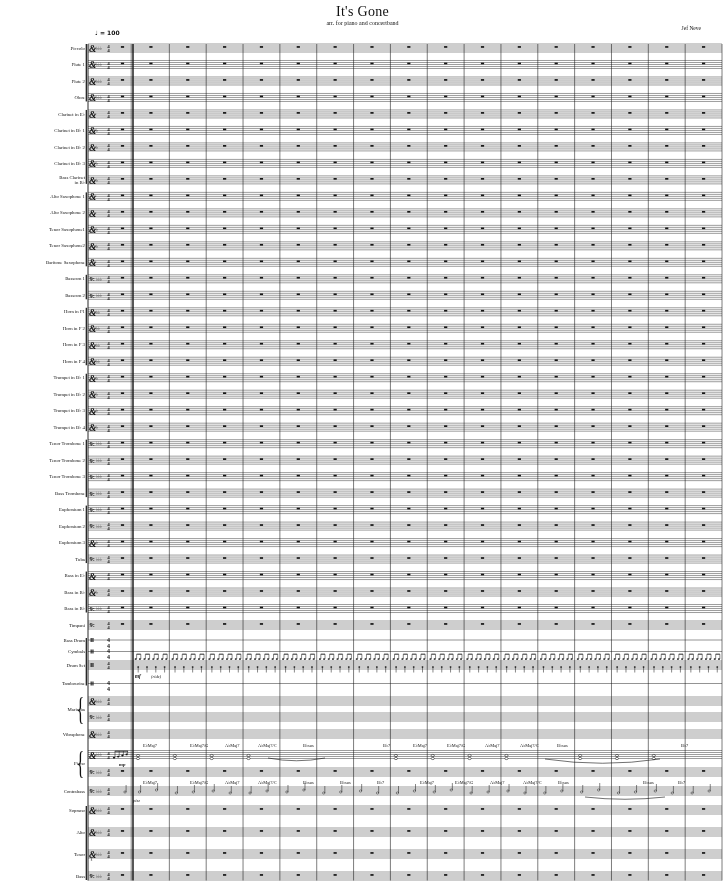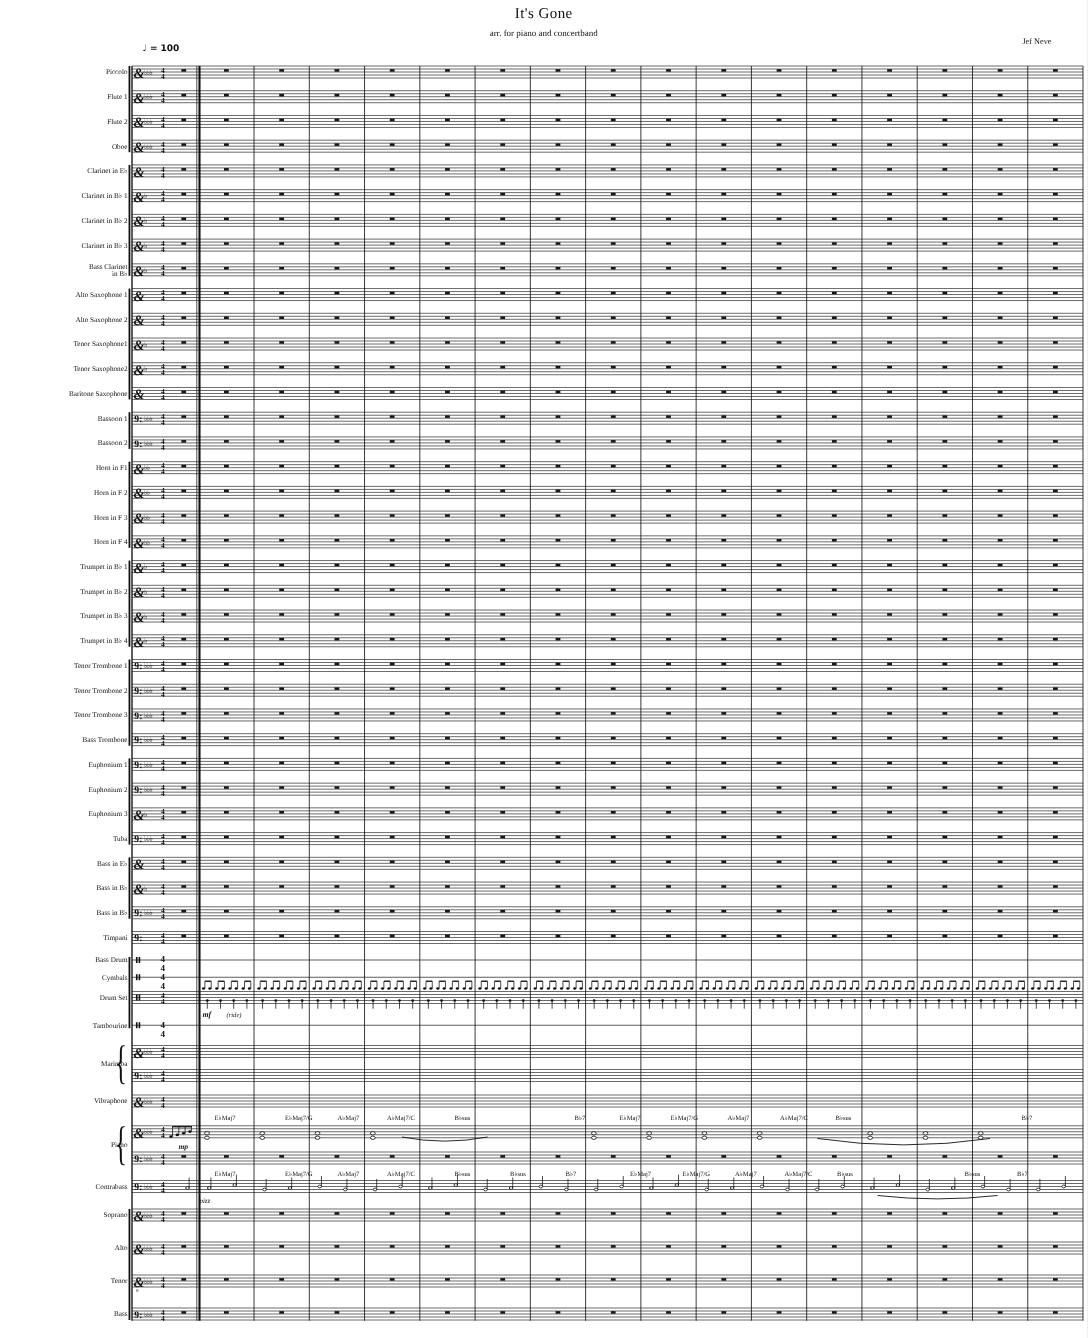--- a/index.html
+++ b/index.html
@@ -1,19 +1,19 @@
 <!DOCTYPE html>
 <html><head>
 <meta charset="utf-8">
 <style>
   html,body{margin:0;padding:0;background:#e8e8e8;}
   .page{position:relative;width:725px;height:892px;background:#ffffff;margin:0 auto;overflow:hidden;
         font-family:"Liberation Serif", serif;color:#111;}
   .hdr{position:absolute;white-space:nowrap;}
-  #title{top:4px;left:0;width:100%;text-align:center;font-size:10px;letter-spacing:.3px;}
+  #title{top:4px;left:0;width:100%;text-align:center;font-size:14px;letter-spacing:.3px;}
   #subtitle{top:20px;left:0;width:100%;text-align:center;font-size:6px;}
   #composer{top:25px;right:24px;font-size:5.5px;}
   #tempo{top:29px;left:95px;font-size:6px;font-weight:bold;font-family:"DejaVu Sans", sans-serif;}
   svg{position:absolute;top:0;left:0;}
   svg text{font-family:"Liberation Serif", serif;}
 </style>
 </head>
 <body>
 
 <div class="page">

